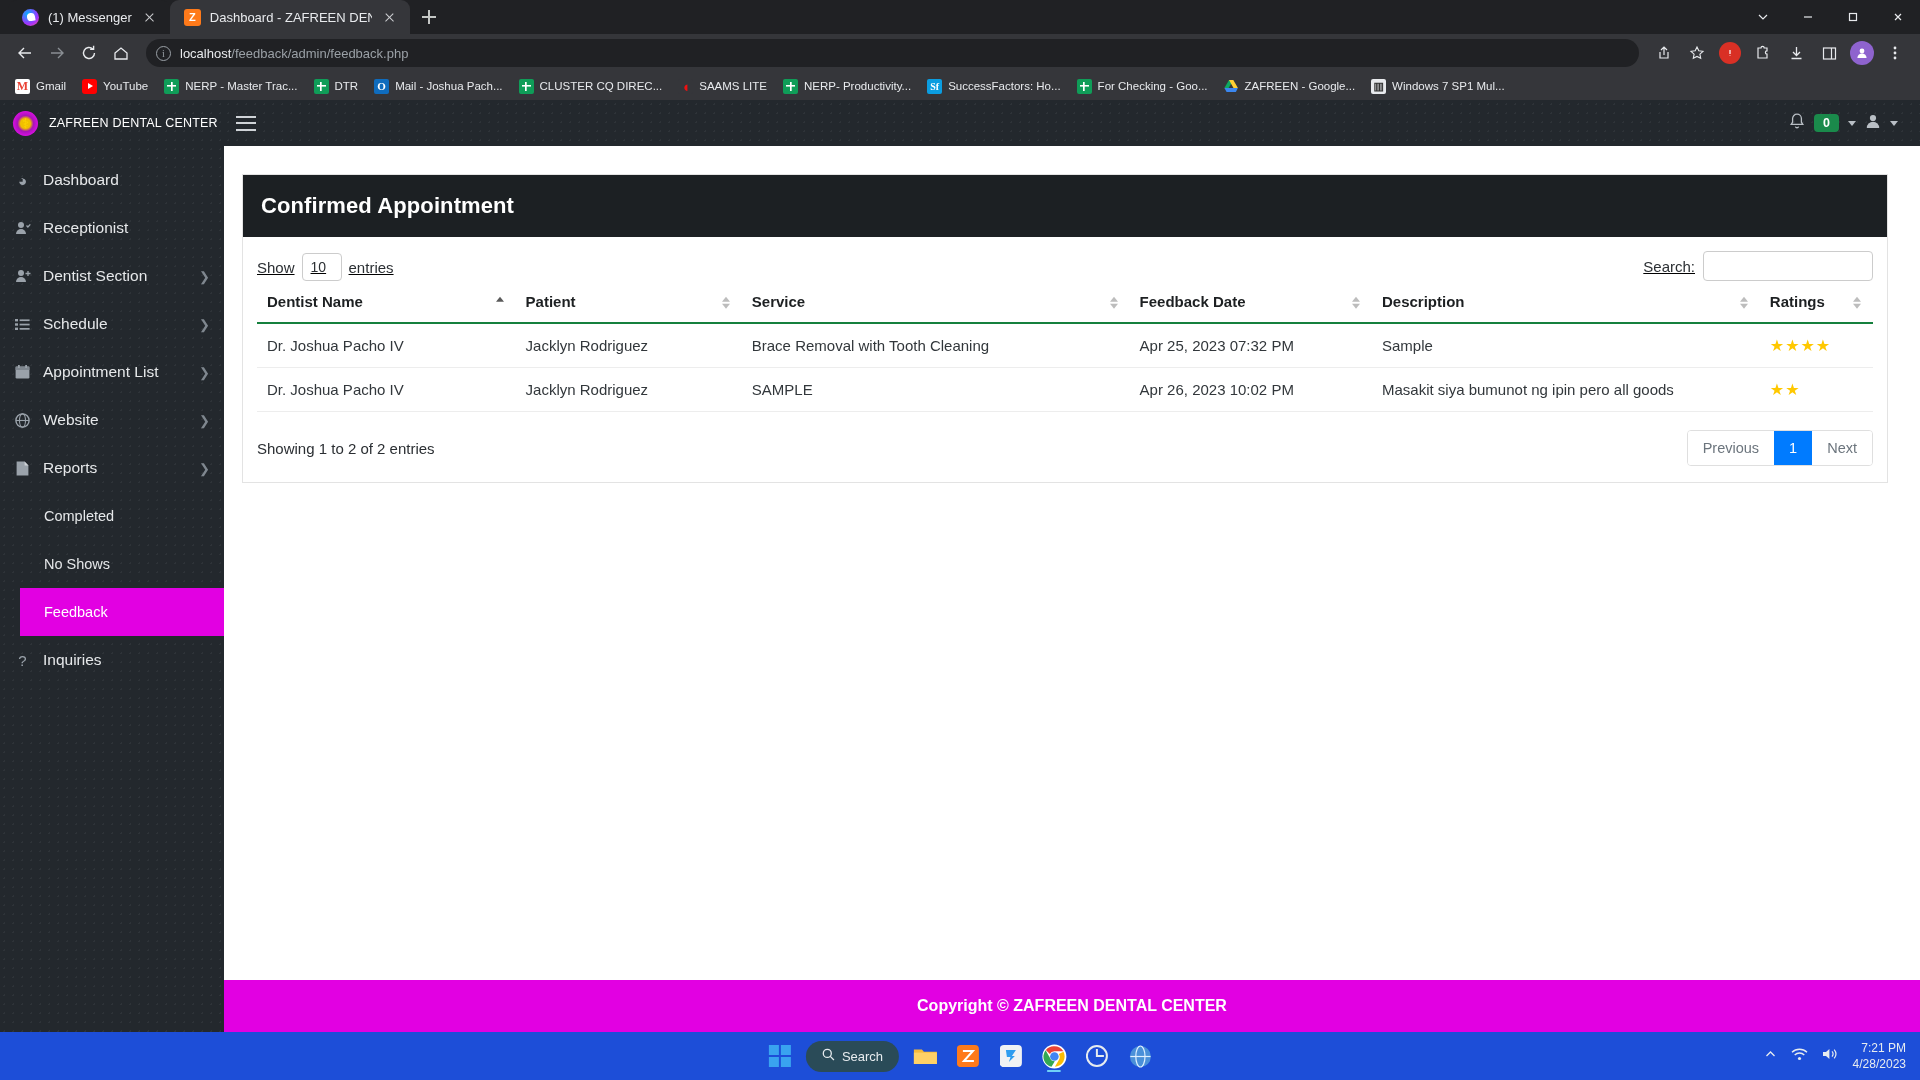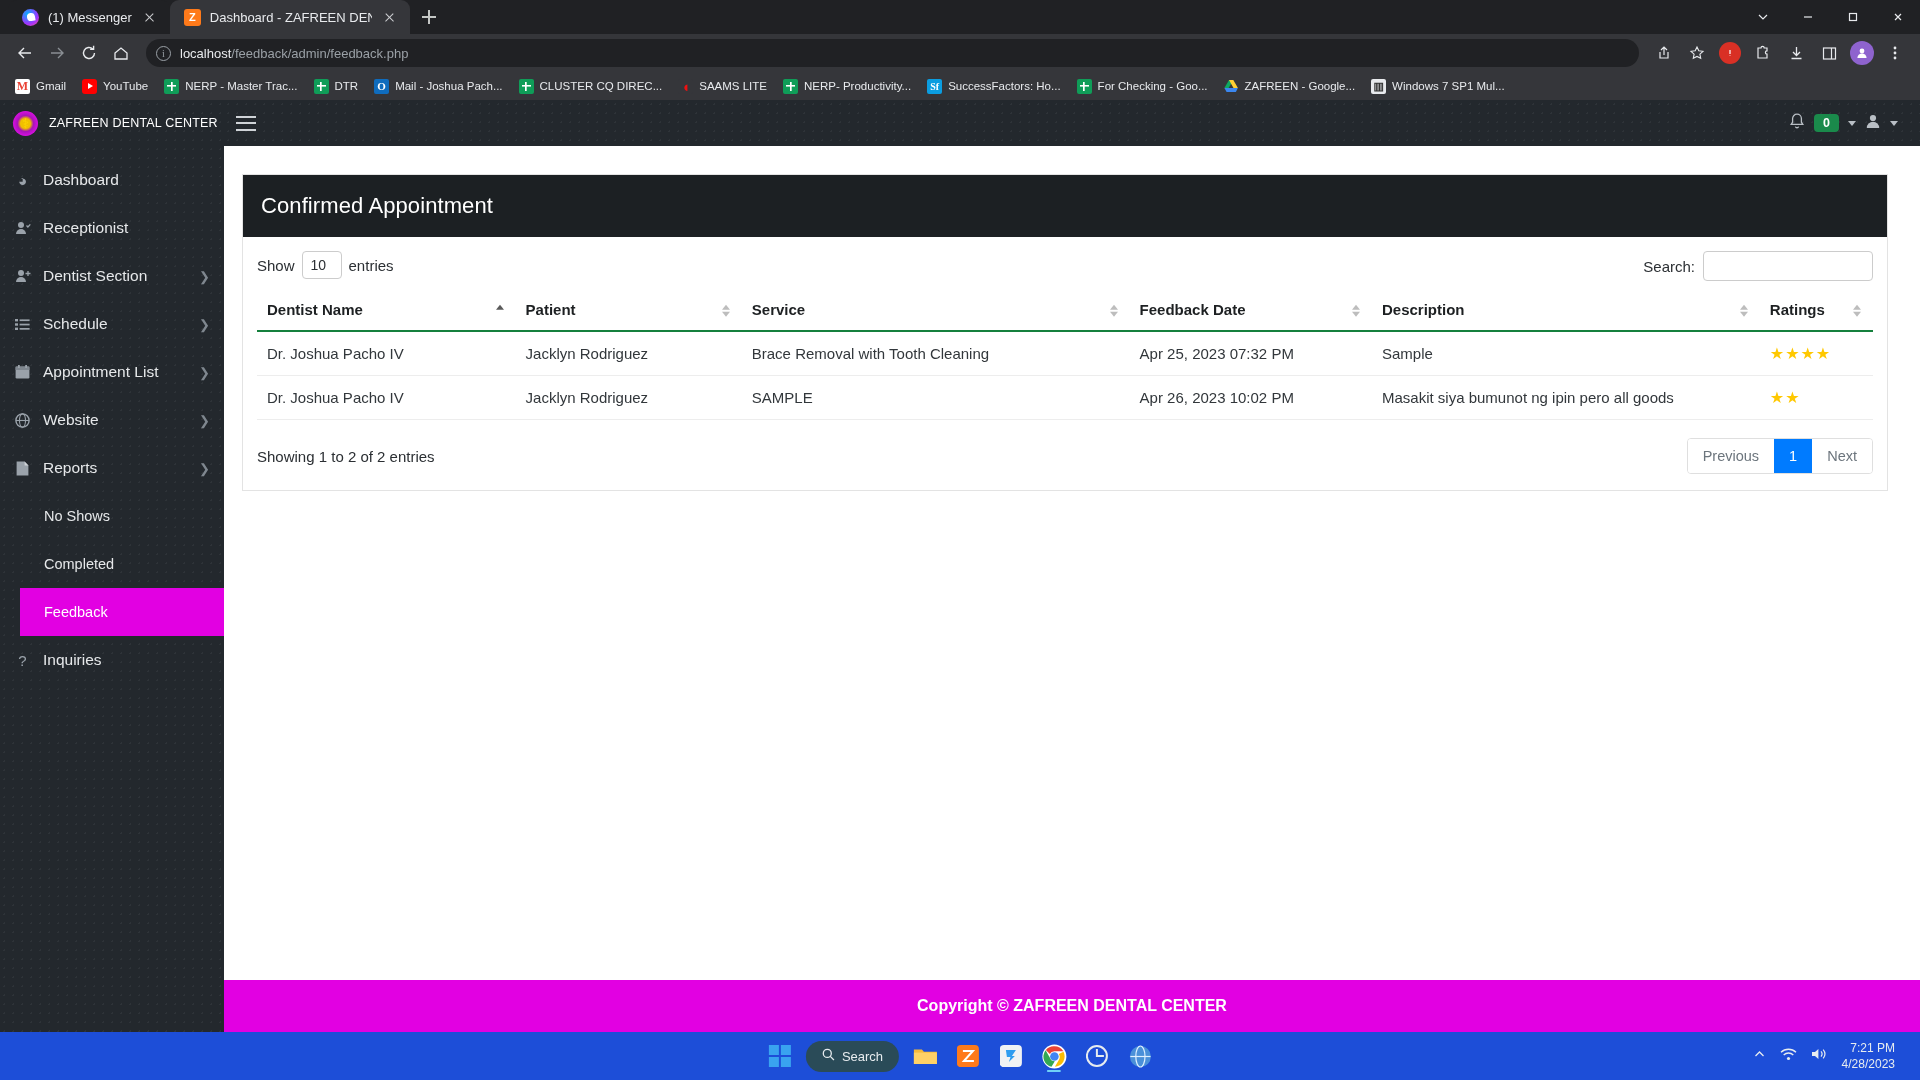--- a/index.html
+++ b/index.html
@@ -101,24 +101,24 @@
   .badge-0 { background: #1a8a4b; color: #fff; font-size: 12.5px; font-weight: bold;
              padding: 2px 9px; border-radius: 4px; }
   .caret-d { width:0;height:0;border-left:4.5px solid transparent;border-right:4.5px solid transparent;
              border-top:5px solid #b9bfc5; }
   .usericon { color: #b9bfc5; font-size: 17px; }
 
   
   .main { flex: 1; background: #fff; padding: 28px 32px 0 18px; overflow: hidden; }
   .card { background: #fff; border: 1px solid #e3e3e3; }
   .card-header { background: #1c2023; color: #fff; padding: 18px 18px; }
-  .card-header h2 { font-size: 22px; font-weight: normal; letter-spacing: .1px; }
+  .card-header h2 { font-size: 22px; font-weight: bold; letter-spacing: .1px; }
   .card-body { padding: 14px 14px 16px 14px; }
 
-  .dt-top { display: flex; align-items: flex-start; margin-bottom: 12px; }
+  .dt-top { display: flex; align-items: flex-end; margin-bottom: 4px; text-decoration: underline; }
   .dt-length { font-size: 15px; color: #2b2f33; display: flex; align-items: center; gap: 7px; }
   .dt-select { border: 1px solid #ccc; border-radius: 4px; padding: 5px 8px; font-size: 14px;
                background: #fff; color: #2b2f33; min-width: 40px; text-align: left; }
   .dt-search { margin-left: auto; display: flex; align-items: center; gap: 8px; font-size: 15px; color: #2b2f33; }
   .dt-search input { width: 170px; height: 30px; border: 1px solid #ccc; border-radius: 4px; padding: 0 8px;
                      font-size: 14px; font-family: "Liberation Sans", sans-serif; outline: none; }
 
   table { width: 100%; border-collapse: collapse; }
   thead th { text-align: left; font-size: 15px; font-weight: bold; color: #1d2022;
              padding: 8px 10px 12px 10px; border-bottom: 2px solid #15803d; position: relative; }
@@ -143,21 +143,21 @@
   
   .taskbar { height: 48px; width: 1920px; background: #1d4ed8; display: flex; align-items: center;
              position: relative; }
   .tb-center { position: absolute; left: 50%; transform: translateX(-50%); display: flex; align-items: center; gap: 9px; }
   .tb-app { width: 34px; height: 34px; display: flex; align-items: center; justify-content: center;
             border-radius: 5px; position: relative; }
   .winlogo { display: grid; grid-template-columns: 10px 10px; grid-template-rows: 10px 10px; gap: 2.5px; }
   .winlogo i { background: #39a3f0; display:block; }
   .searchpill { height: 31px; background: #2a4b58; border-radius: 16px; display: flex; align-items: center;
                 gap: 7px; padding: 0 16px; color: #e7ecef; font-size: 13px; }
-  .tb-right2 { margin-left: auto; display: flex; align-items: center; gap: 14px; padding-right: 25px; color: #e7ecef; }
+  .tb-right2 { margin-left: auto; display: flex; align-items: center; gap: 14px; padding-right: 14px; color: #e7ecef; }
   .clock { text-align: right; font-size: 12px; line-height: 16px; color: #e7ecef; }
   .dotunder { position:absolute; bottom:1px; left:50%; transform:translateX(-50%); width:14px;height:2.5px;background:#6fd1f7;border-radius:2px;}
 </style>
 </head>
 <body>
 
 <div class="browser">
 
   <div class="tabstrip">
     <div class="tab inactive">
@@ -419,24 +419,24 @@
             <svg width="13" height="15" viewBox="0 0 13 15">
                 <path d="M0.6 0.6h8L12.4 4.4v10H0.6z" fill="#9aa2aa"></path>
                 <path d="M8.6 0.6v3.8h3.8" fill="#cfd3d7"></path>
               </svg>
           </span>
           <span class="ni-label">Reports</span>
           <span class="ni-chev">❯</span>
         </div>
 
         <div class="nav-sub">
+          <span>Completed</span>
+        </div>
+        <div class="nav-sub">
           <span>No Shows</span>
-        </div>
-        <div class="nav-sub">
-          <span>Completed</span>
         </div>
         <div class="nav-sub active">
           <span>Feedback</span>
         </div>
 
         <div class="nav-item">
           <span class="ni-ico">?</span>
           <span class="ni-label">Inquiries</span>
         </div>
 

